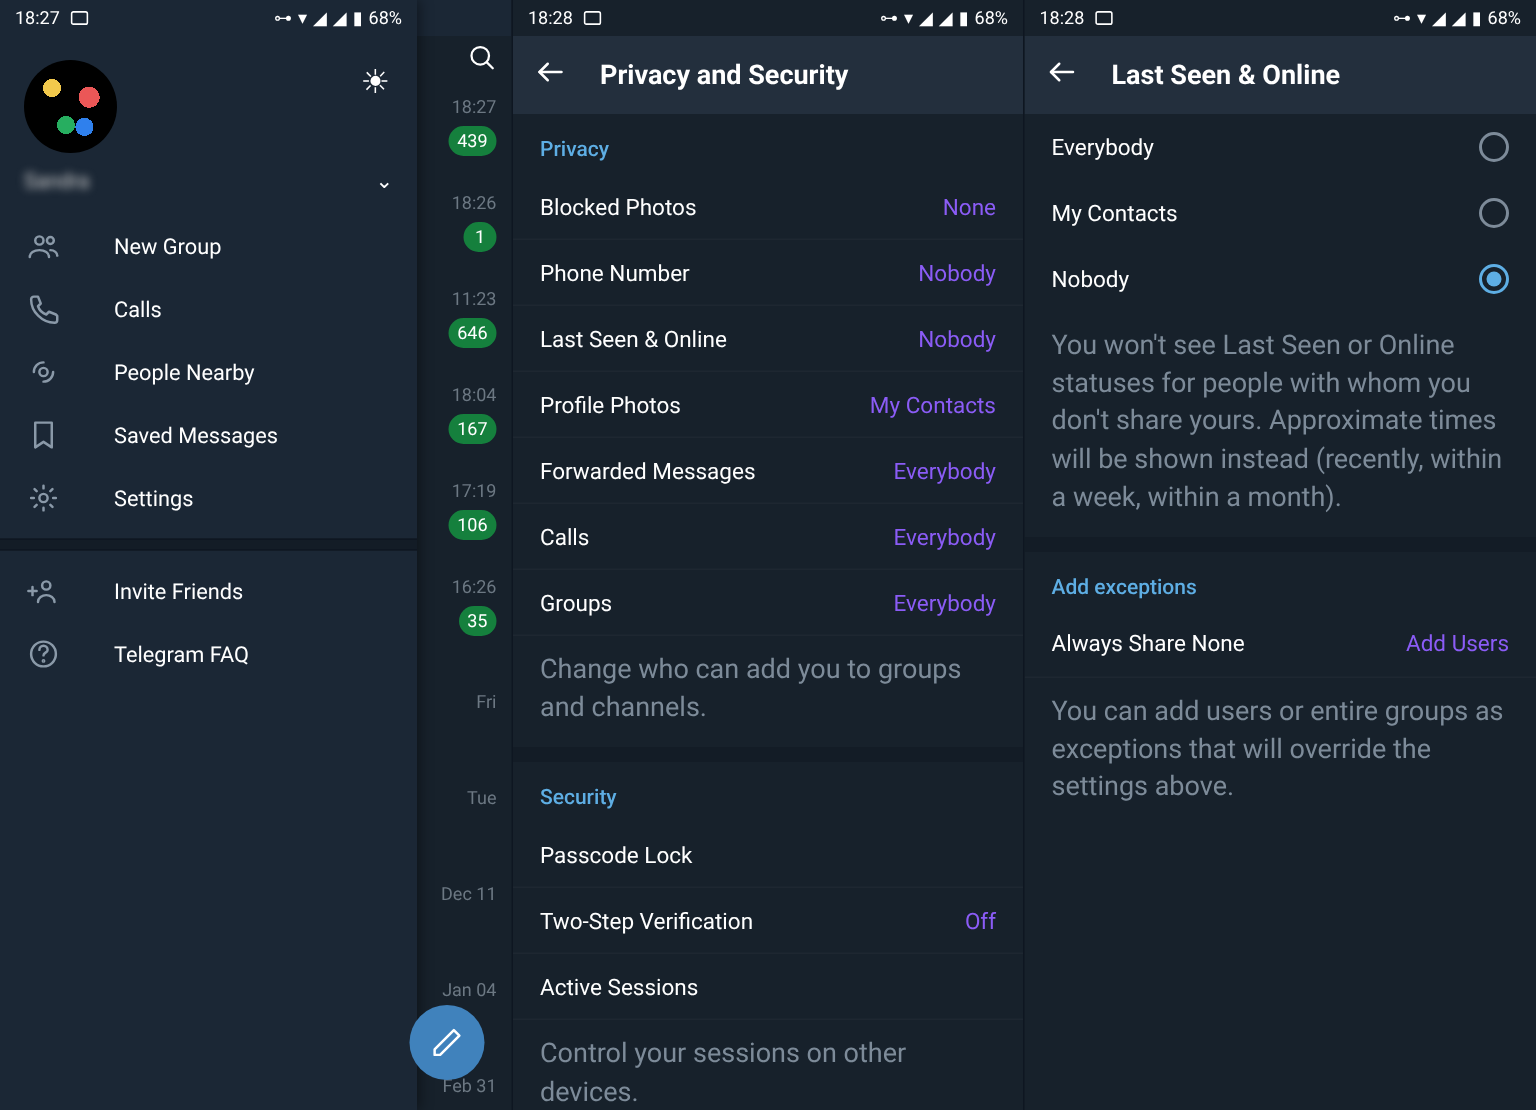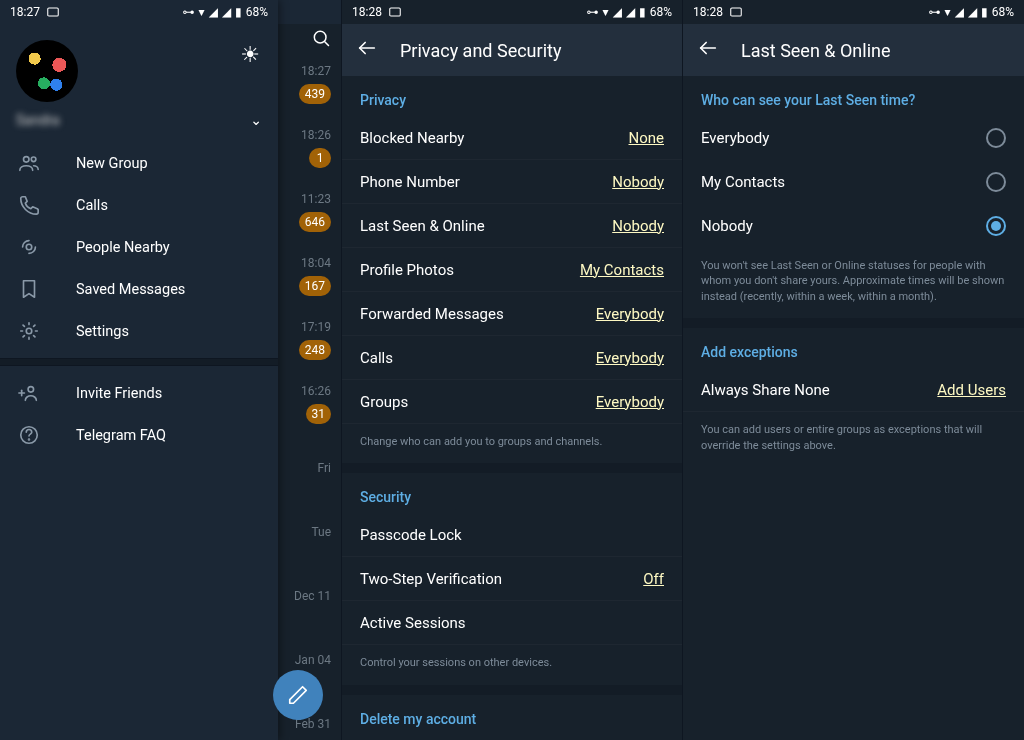--- a/index.html
+++ b/index.html
@@ -63,53 +63,53 @@
   .drawer { position: relative; z-index: 2; background: #1b2735; height: 100%; width: 278px; box-shadow: 2px 0 8px rgba(0,0,0,0.4);}
   .chatlist-shadow {
     position: absolute; right: 0; top: 24px; width: 63px; height: calc(100% - 24px);
     background: #17212b; z-index: 1;
   }
   .chat-row {
     height: 64px; display: flex; flex-direction: column; align-items: flex-end; justify-content: center;
     padding: 0 10px; color: #6c7883; font-size: 12px; gap: 6px;
   }
   .chat-row .badge {
-    background: #a16207; color: #fff; border-radius: 11px;
+    background: #15803d; color: #fff; border-radius: 11px;
     min-width: 22px; height: 20px; padding: 0 6px;
     display: inline-flex; align-items: center; justify-content: center; font-size: 12px;
   }
   .fab {
     position: absolute; bottom: 20px; right: 18px; width: 50px; height: 50px;
     border-radius: 50%; background: #4082bc; z-index: 3;
     display: flex; align-items: center; justify-content: center; color: #fff;
   }
 
   
   .header {
     height: 52px; display: flex; align-items: center; gap: 22px; padding: 0 14px;
     background: #232f3d;
   }
-  .header .title { font-size: 18px; font-weight: 400; }
+  .header .title { font-size: 18px; font-weight: 700; }
   .back { color: #fff; font-size: 20px; cursor: pointer; }
 
   
   .section-title {
     color: #5eaee4; font-size: 14px; font-weight: 500;
     padding: 16px 18px 8px 18px;
   }
   .row {
     display: flex; justify-content: space-between; align-items: center;
     height: 44px; padding: 0 18px;
     border-bottom: 1px solid rgba(255,255,255,0.03);
     cursor: pointer;
   }
   .row .label { color: #fff; font-size: 15px; }
-  .row .value { color: #fef9c3; font-size: 15px; text-decoration: underline; }
+  .row .value { color: #8b5cf6; font-size: 15px; }
   .desc {
-    color: #7d8b99; font-size: 11px; line-height: 1.4;
+    color: #7d8b99; font-size: 18px; line-height: 1.4;
     padding: 10px 18px 14px 18px;
   }
   .gap { height: 10px; background: #131c26; }
 
   
   .radio-row {
     display: flex; justify-content: space-between; align-items: center;
     height: 44px; padding: 0 18px; cursor: pointer;
   }
   .radio-row .label { color: #fff; font-size: 15px; }
@@ -147,25 +147,25 @@
         <div class="chat-row">
           <span>11:23</span>
           <span class="badge">646</span>
         </div>
         <div class="chat-row">
           <span>18:04</span>
           <span class="badge">167</span>
         </div>
         <div class="chat-row">
           <span>17:19</span>
-          <span class="badge">248</span>
+          <span class="badge">106</span>
         </div>
         <div class="chat-row">
           <span>16:26</span>
-          <span class="badge">31</span>
+          <span class="badge">35</span>
         </div>
         <div class="chat-row">
           <span>Fri</span>
         </div>
         <div class="chat-row">
           <span>Tue</span>
         </div>
         <div class="chat-row">
           <span>Dec 11</span>
         </div>
@@ -303,21 +303,21 @@
       <svg width="22" height="22" viewBox="0 0 24 24">
           <line x1="20" y1="12" x2="4" y2="12"></line>
           <polyline points="10 18 4 12 10 6"></polyline>
         </svg>
     </span>
     <span class="title">Privacy and Security</span>
   </div>
   <div class="section-title">Privacy</div>
   <div id="privacy-rows1">
       <div class="row">
-        <span class="label">Blocked Nearby</span>
+        <span class="label">Blocked Photos</span>
         <span class="value">None</span>
       </div>
       <div class="row">
         <span class="label">Phone Number</span>
         <span class="value">Nobody</span>
       </div>
       <div class="row">
         <span class="label">Last Seen &amp; Online</span>
         <span class="value">Nobody</span>
       </div>
@@ -378,21 +378,20 @@
   </div>
   <div class="header">
     <span class="back">
       <svg width="22" height="22" viewBox="0 0 24 24">
           <line x1="20" y1="12" x2="4" y2="12"></line>
           <polyline points="10 18 4 12 10 6"></polyline>
         </svg>
     </span>
     <span class="title">Last Seen &amp; Online</span>
   </div>
-  <div class="section-title">Who can see your Last Seen time?</div>
   <div id="lastseen-options">
       <div class="radio-row">
         <span class="label">Everybody</span>
         <span class="radio"></span>
       </div>
       <div class="radio-row">
         <span class="label">My Contacts</span>
         <span class="radio"></span>
       </div>
       <div class="radio-row">

